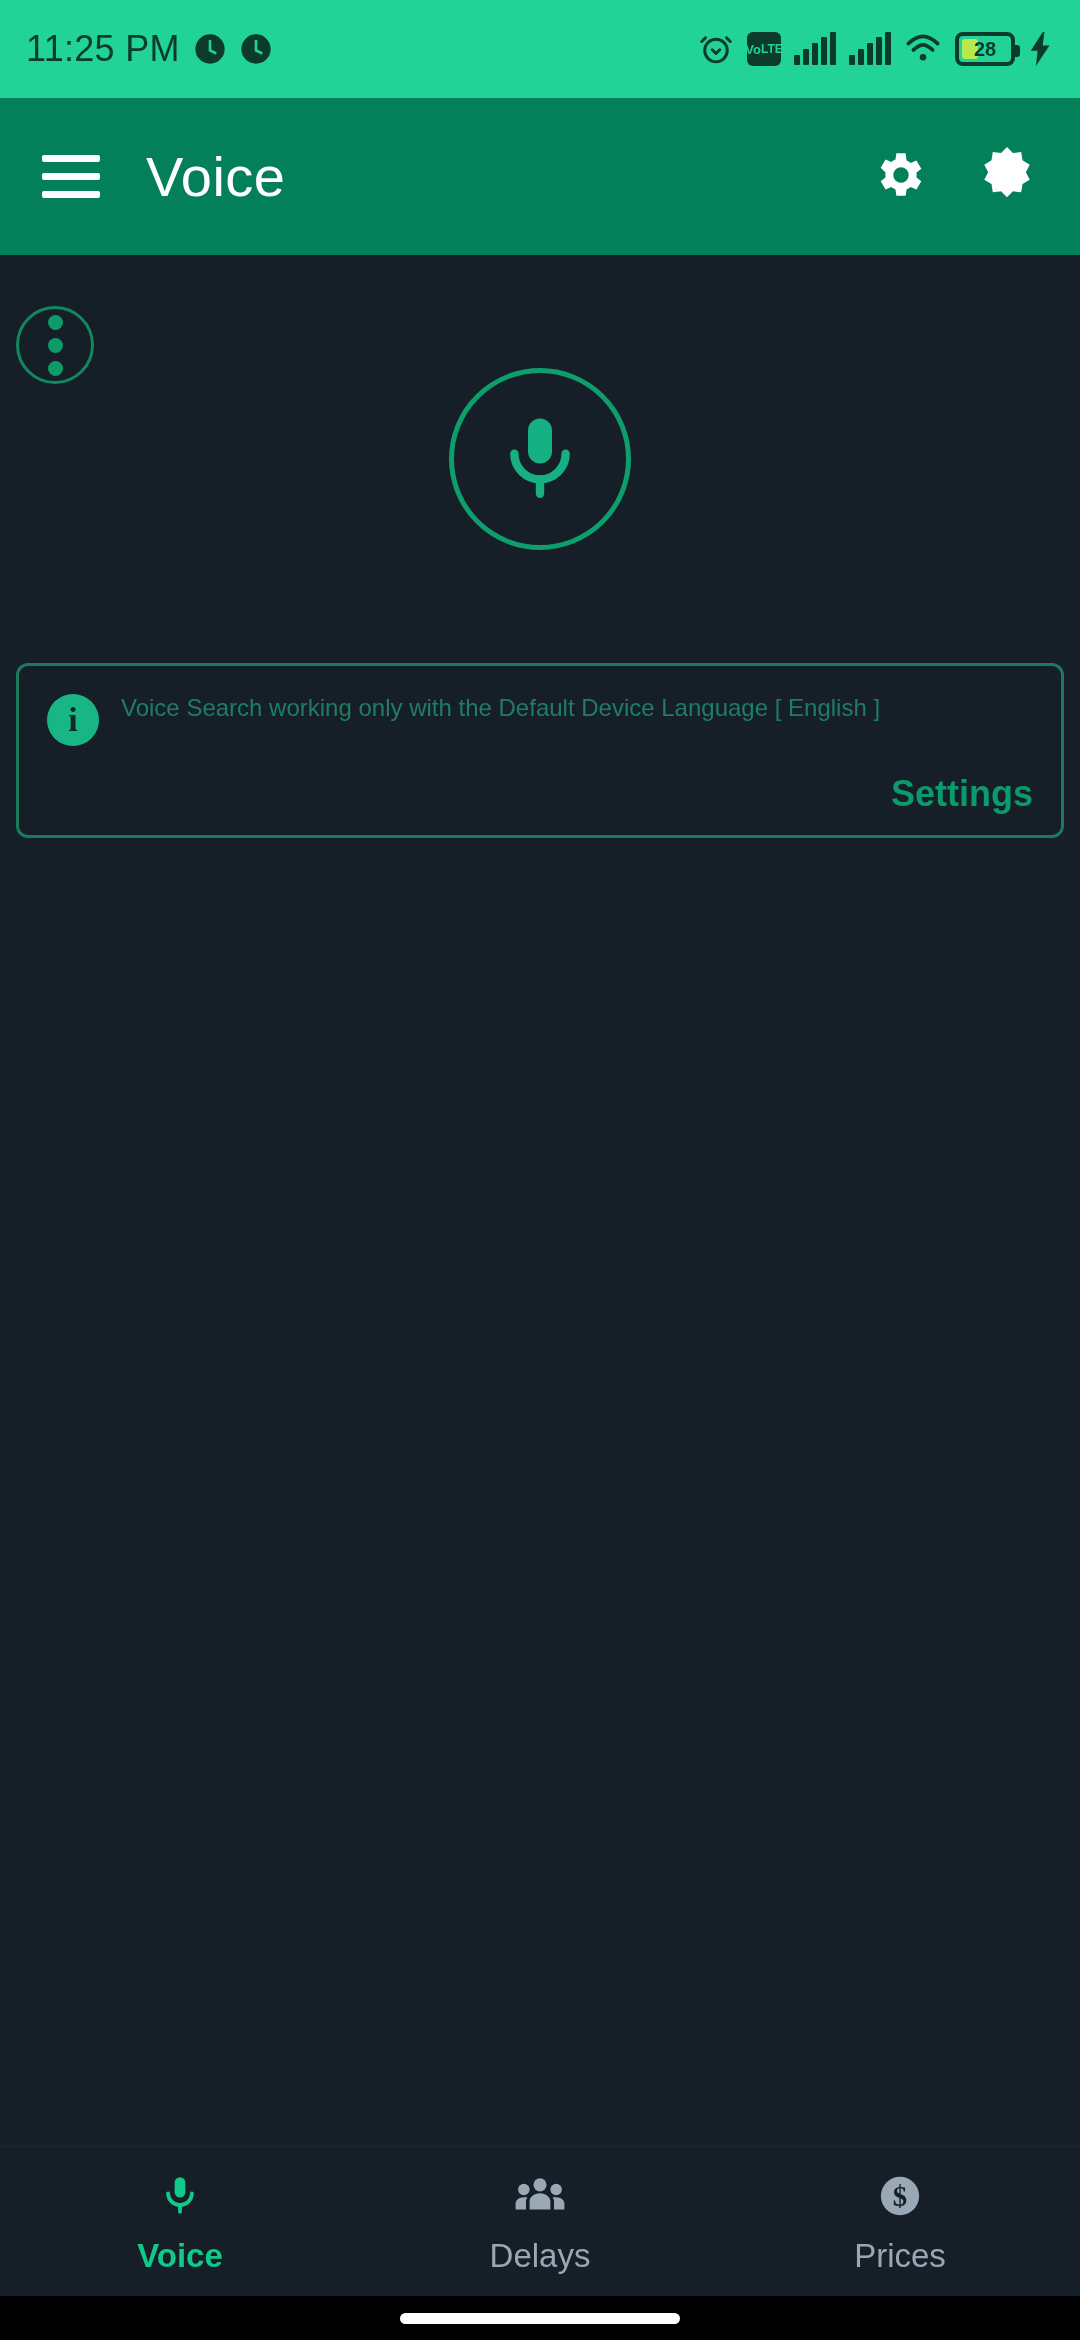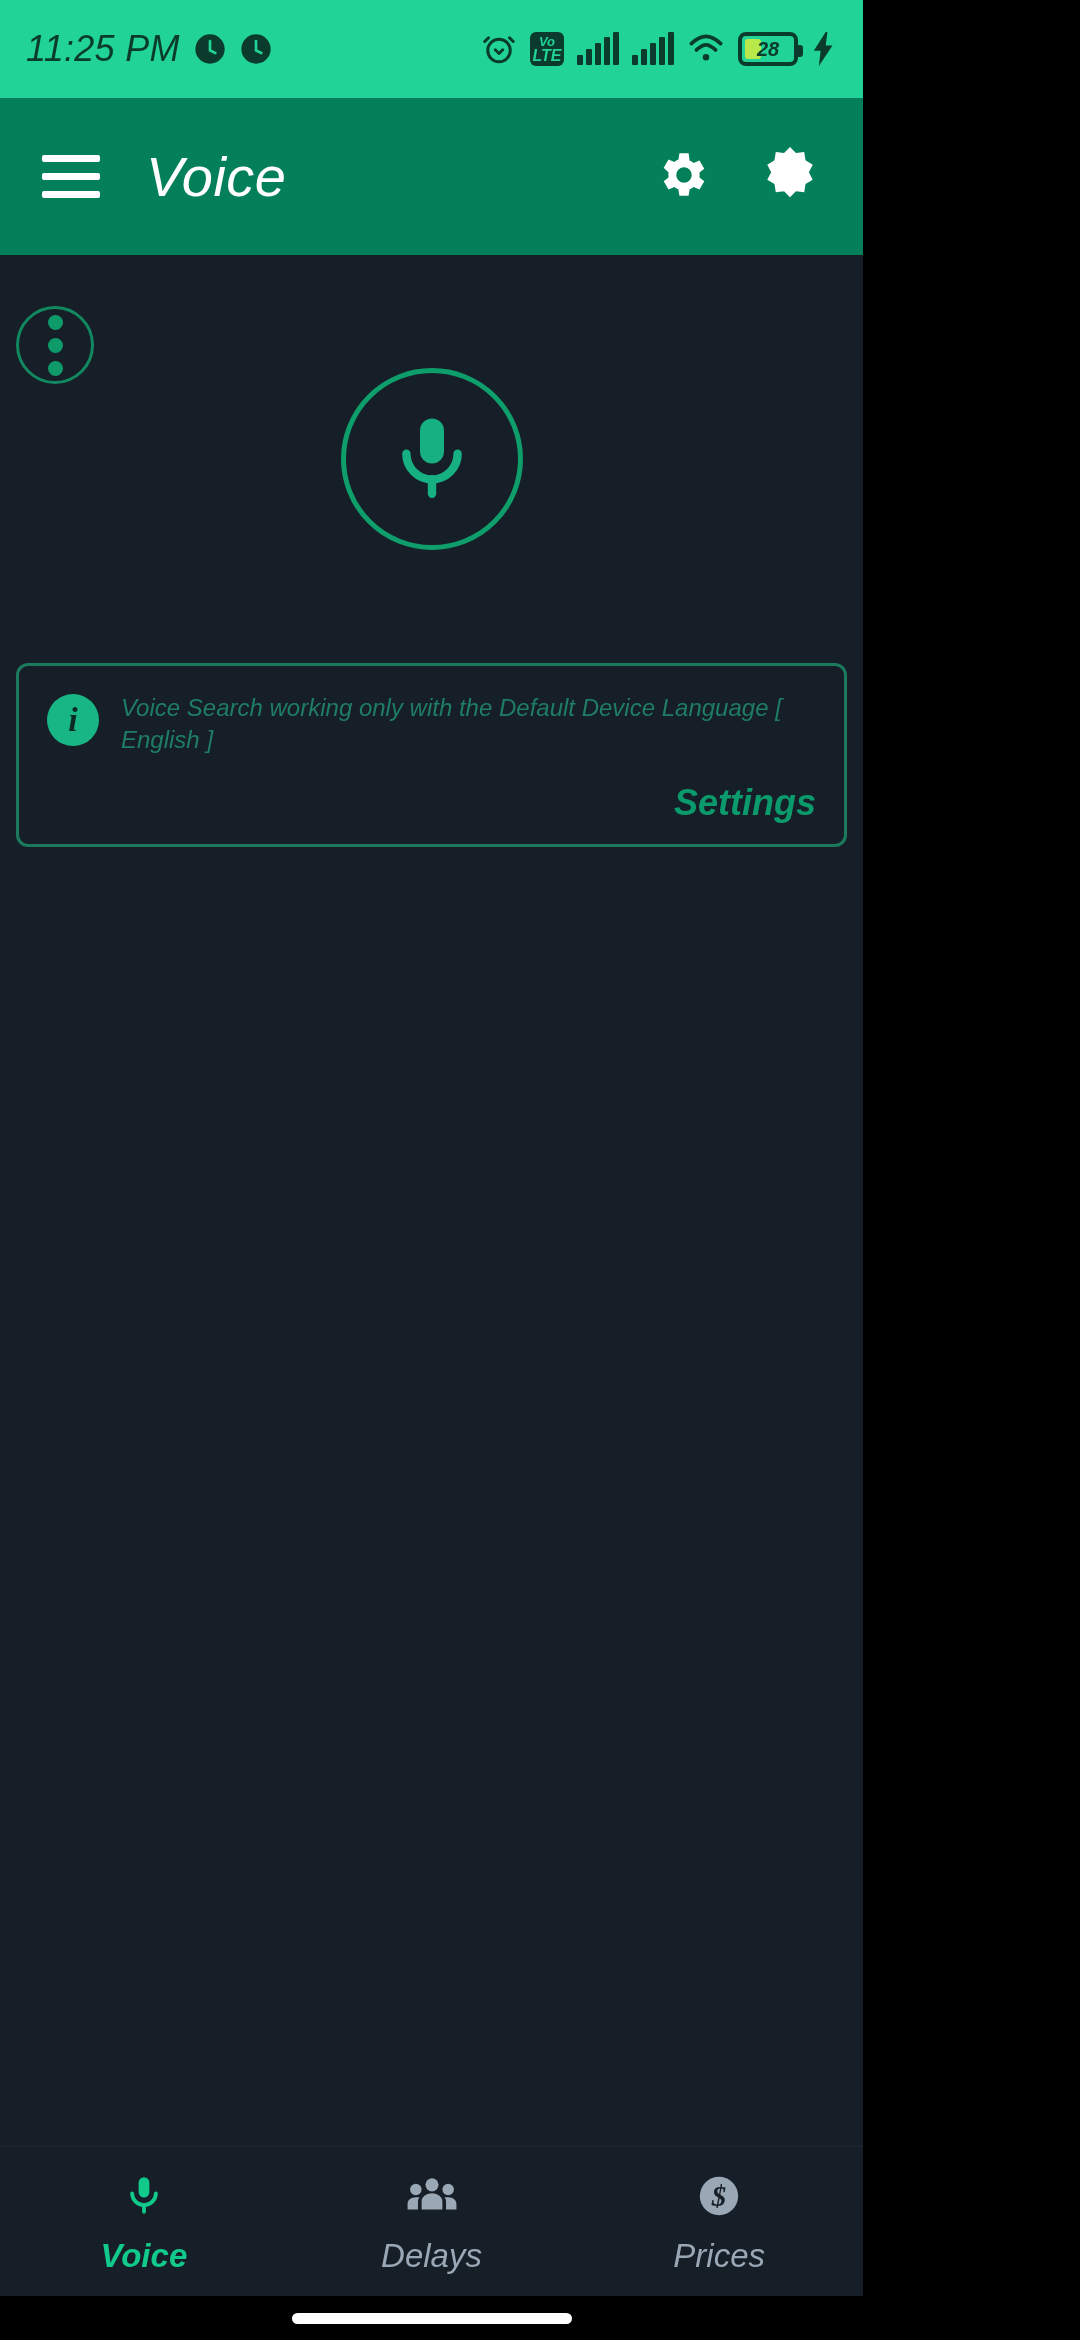--- a/index.html
+++ b/index.html
@@ -4,23 +4,23 @@
 <style>
   * { margin:0; padding:0; box-sizing:border-box; }
   html, body {
     width:1080px; height:2340px;
     background:#000;
     font-family:"Liberation Sans", sans-serif;
     overflow:hidden;
   }
   .phone {
     position:relative;
-    width:863px; height:2340px;
+    width:1080px; height:2340px;
     background:#161e28;
-    display:flex; flex-direction:column;font-style:italic;
+    display:flex; flex-direction:column;
   }
 
   
   .statusbar {
     height:98px;
     background:#22d397;
     display:flex; align-items:center;
     padding:0 26px;
     flex:0 0 auto;
     position:relative;
@@ -31,26 +31,26 @@
     font-weight:400;
   }
   .sb-right {
     margin-left:auto;
     display:flex; align-items:center; gap:13px;
   }
   .sb-ic { display:flex; align-items:center; justify-content:center; }
   .volte-box {
     width:34px; height:34px; border-radius:6px;
     background:#0a3b2c;
-    display:flex; flex-direction:column;
+    display:flex; flex-direction:row;
     align-items:center; justify-content:center;
     line-height:1;
   }
   .volte-box span { color:#22d397; font-size:13px; font-weight:700; }
-  .volte-box span.b { font-size:16px;text-align:center; }
+  .volte-box span.b { font-size:12px;text-align:center; }
   .bars { display:flex; align-items:flex-end; gap:3px; height:32px; }
   .bars i { display:block; width:6px; background:#0a3b2c; border-radius:1px; }
   .bars i:nth-child(1){height:10px}
   .bars i:nth-child(2){height:16px}
   .bars i:nth-child(3){height:22px}
   .bars i:nth-child(4){height:28px}
   .bars i:nth-child(5){height:33px}
   .batt {
     width:60px; height:32px; border:4px solid #0a3b2c; border-radius:8px;
     position:relative; display:flex; align-items:center; padding:13px;

